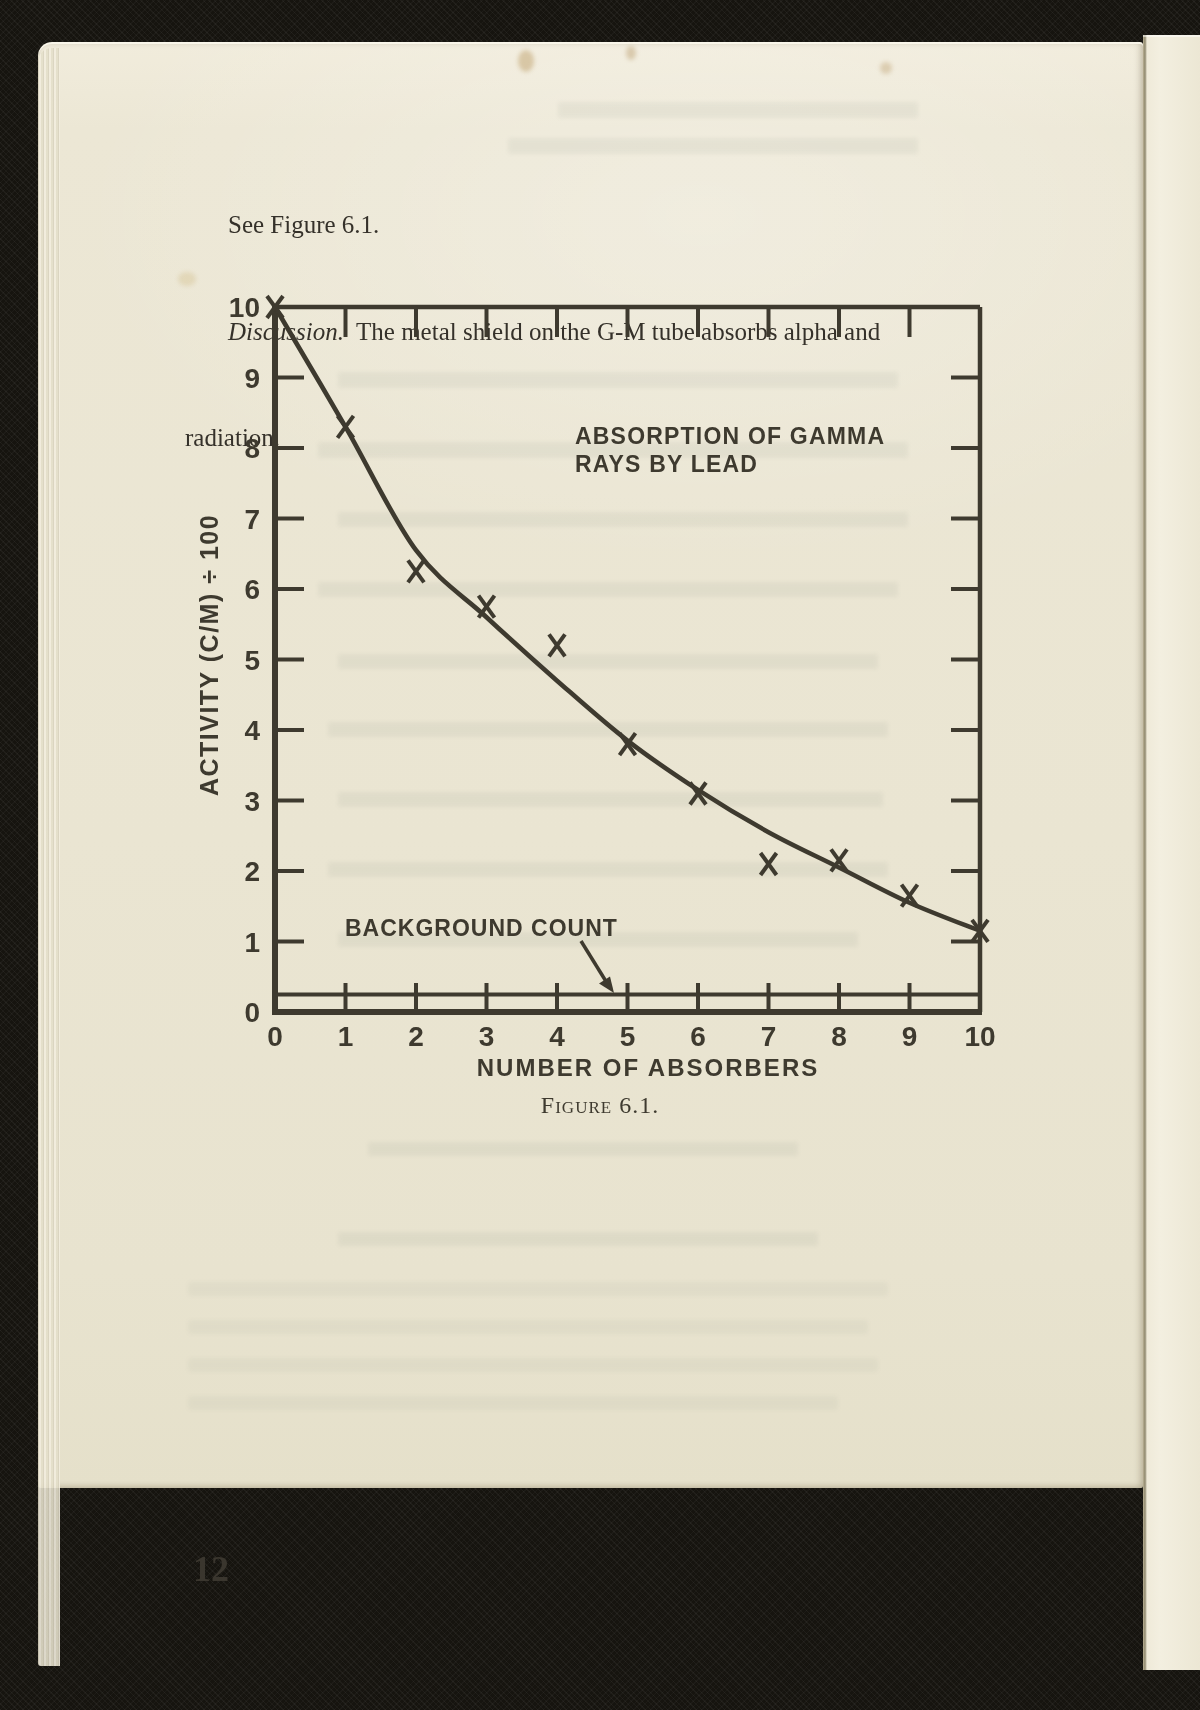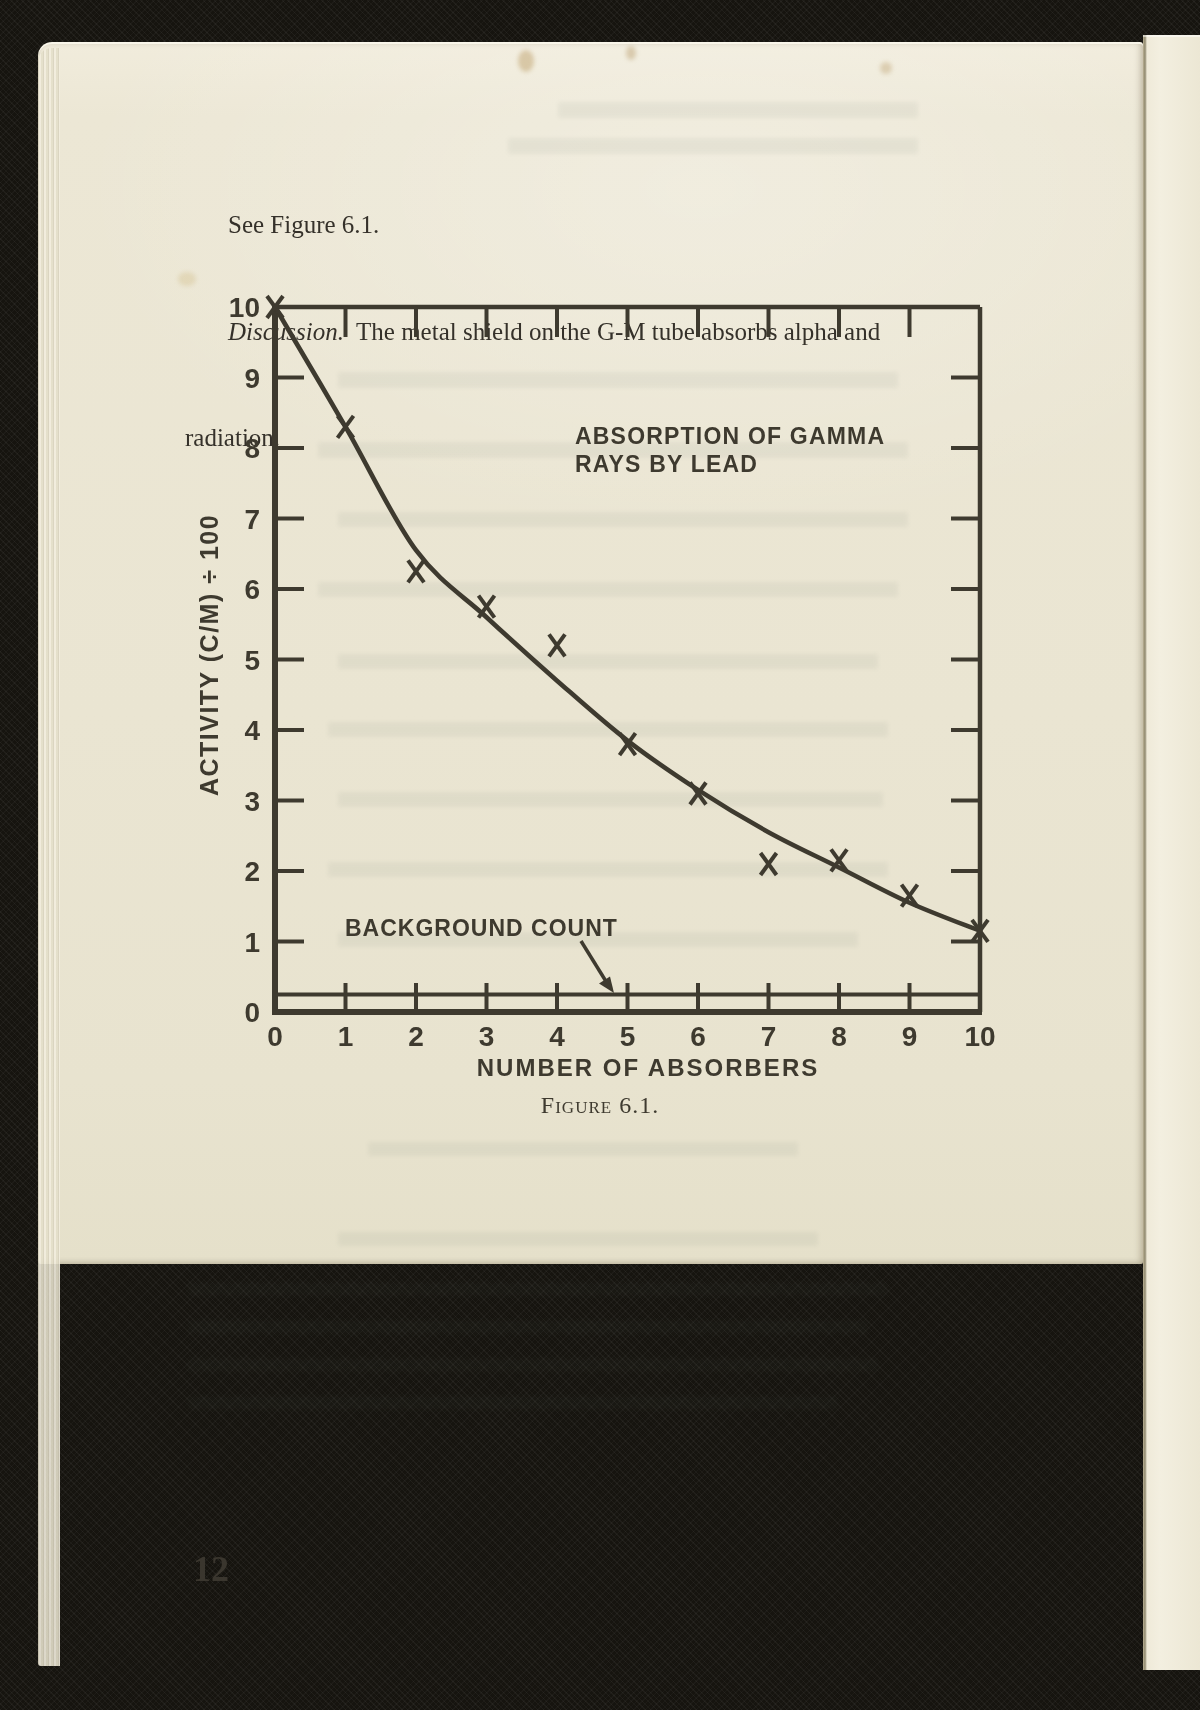--- a/index.html
+++ b/index.html
@@ -3,21 +3,21 @@
 <meta charset="utf-8">
 <style>
   html,body{margin:0;padding:0;background:#141210;}
   #stage{position:relative;width:1200px;height:1710px;overflow:hidden;
          background-color:#16140f;
          background-image:
            repeating-linear-gradient(45deg, rgba(255,255,255,0.045) 0 1px, transparent 1px 4px),
            repeating-linear-gradient(-45deg, rgba(255,255,255,0.03) 0 1px, transparent 1px 4px);
          font-family:"Liberation Sans", sans-serif;}
   
-  #book-page{position:absolute;left:38px;top:42px;width:1105px;height:1222px;
+  #book-page{position:absolute;left:38px;top:42px;width:1105px;height:1446px;
     background:
       radial-gradient(ellipse 900px 500px at 60% 12%, rgba(255,255,255,0.25), transparent 70%),
       linear-gradient(180deg,#f1ecdc 0%, #ece7d5 6%, #eae5d2 55%, #e8e3cf 85%, #e5e0ca 100%);
     border-radius:14px 3px 2px 3px;
     box-shadow: inset 0 2px 0 #f9f6ea, inset -3px 0 6px rgba(90,80,50,0.25), inset 0 -2px 5px rgba(120,105,70,0.18);
     text-decoration: underline;
   }
   
   .page-edge-stack{position:absolute;left:0;top:6px;width:22px;height:1618px;
     background:repeating-linear-gradient(90deg,#d9d3bf 0 1px,#f2edde 1px 3px,#e4dfca 3px 5px);

